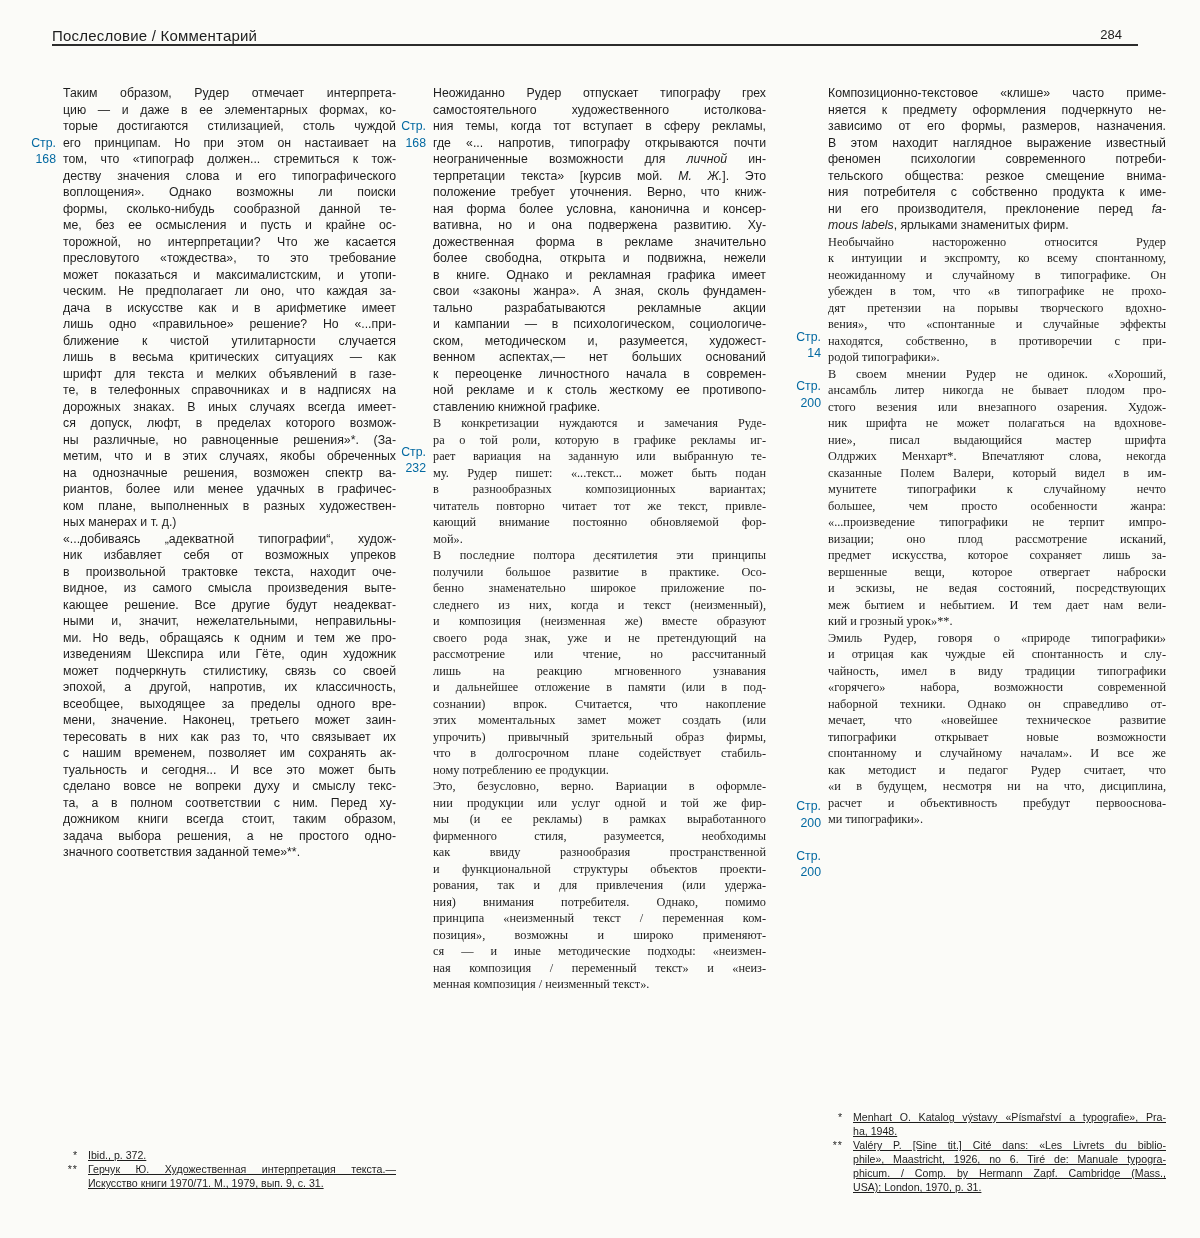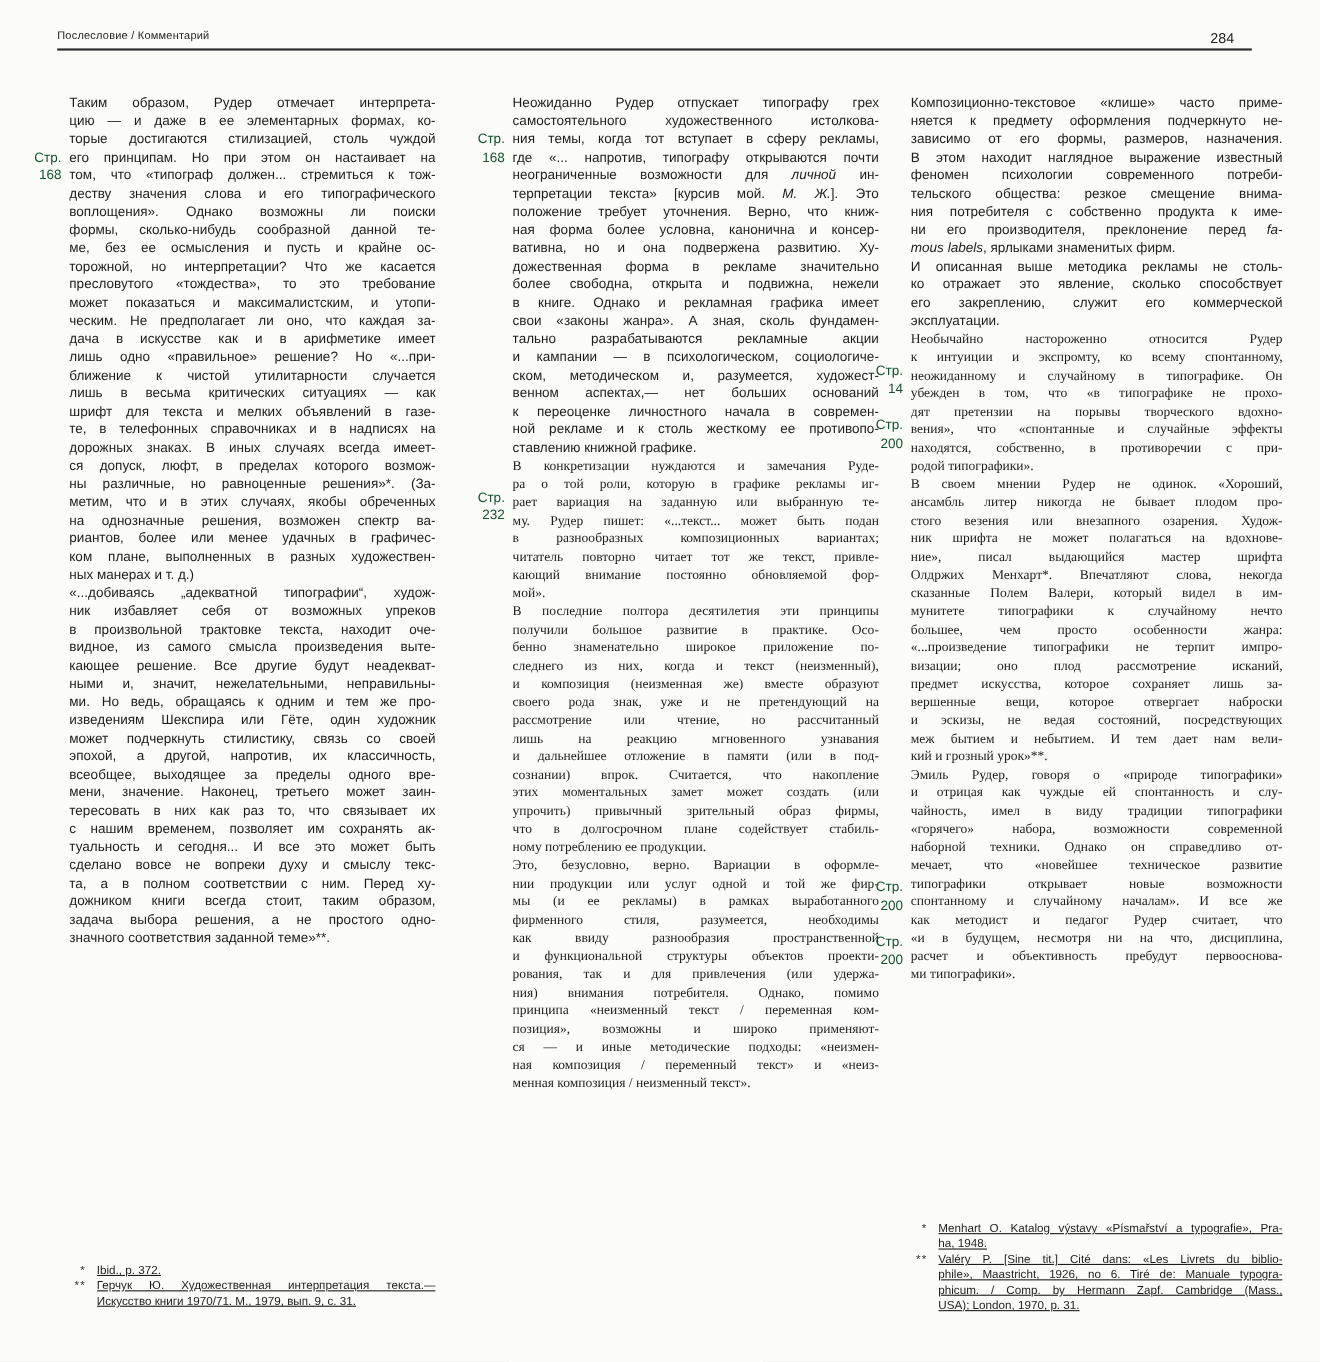--- a/index.html
+++ b/index.html
@@ -2,34 +2,34 @@
 <html><head>
 <meta charset="utf-8">
 <style>
   html,body{margin:0;padding:0;background:#e8e8e6;}
   .page{
     position:relative;width:1200px;height:1238px;margin:0 auto;
     background:#fbfbf8;color:#1d1d1d;
     font-family:"Liberation Sans",sans-serif;
     overflow:hidden;
   }
-  .header-title{position:absolute;top:27px;left:52px;font-size:10px;letter-spacing:.2px;}
+  .header-title{position:absolute;top:27px;left:52px;font-size:15px;letter-spacing:.2px;}
   .page-number{position:absolute;top:27px;right:78px;font-size:13px;}
   .header-rule{position:absolute;top:44px;left:52px;right:62px;height:2px;background:#2c2c2c;}
   .column{position:absolute;top:85px;}
   .block{margin:0;}
   .block.gap{margin-top:0;font-family:Liberation Serif, serif;}
   .line{
     font-size:12.3px;line-height:16.5px;height:16.5px;overflow:hidden;
     text-align:justify;text-align-last:justify;
   }
   .line.last{text-align-last:left;}
   .margin-note{
     position:absolute;right:100%;margin-right:7px;text-align:right;
-    font-size:12.3px;line-height:16.5px;white-space:nowrap;color:#14532d;
+    font-size:12.3px;line-height:16.5px;white-space:nowrap;color:#0369a1;
   }
   .footnotes{position:absolute;left:0;right:0;}
   .fn{position:relative;padding-left:25px;font-size:10.6px;line-height:14px;}
   .fn-marker{position:absolute;left:0;top:0;width:15px;text-align:right;letter-spacing:1px;}
   .fn-line{text-align:justify;text-align-last:justify;height:14px;overflow:hidden;text-decoration:underline;}
   .fn-line.last{text-align-last:left;}
   i{font-style:italic;}
 </style>
 </head>
 <body>
@@ -103,21 +103,21 @@
           <div class="fn-line">Герчук Ю. Художественная интерпретация текста.—</div>
           <div class="fn-line last">Искусство книги 1970/71. М., 1979, вып. 9, с. 31.</div>
         </div>
       </div>
   <div class="margin-note" style="top: 49.5px;">
         <div>Стр.</div>
         <div>168</div>
       </div>
     </div>
 
-  <div class="column" style="left:466px;width:333px;">
+  <div class="column" style="left:433px;width:333px;">
     <div class="col-body">
         <div class="block">
           <div class="line">Неожиданно Рудер отпускает типографу грех</div>
           <div class="line">самостоятельного художественного истолкова-</div>
           <div class="line">ния темы, когда тот вступает в сферу рекламы,</div>
           <div class="line">где «... напротив, типографу открываются почти</div>
           <div class="line">неограниченные возможности для <i>личной</i> ин-</div>
           <div class="line">терпретации текста» [курсив мой. <i>М. Ж.</i>]. Это</div>
           <div class="line">положение требует уточнения. Верно, что книж-</div>
           <div class="line">ная форма более условна, канонична и консер-</div>
@@ -192,26 +192,20 @@
           <div class="line">Композиционно-текстовое «клише» часто приме-</div>
           <div class="line">няется к предмету оформления подчеркнуто не-</div>
           <div class="line">зависимо от его формы, размеров, назначения.</div>
           <div class="line">В этом находит наглядное выражение известный</div>
           <div class="line">феномен психологии современного потреби-</div>
           <div class="line">тельского общества: резкое смещение внима-</div>
           <div class="line">ния потребителя с собственно продукта к име-</div>
           <div class="line">ни его производителя, преклонение перед <i>fa-</i></div>
           <div class="line last"><i>mous labels</i>, ярлыками знаменитых фирм.</div>
         </div>
-        <div class="block">
-          <div class="line">И описанная выше методика рекламы не столь-</div>
-          <div class="line">ко отражает это явление, сколько способствует</div>
-          <div class="line">его закреплению, служит его коммерческой</div>
-          <div class="line last">эксплуатации.</div>
-        </div>
         <div class="block gap">
           <div class="line">Необычайно настороженно относится Рудер</div>
           <div class="line">к интуиции и экспромту, ко всему спонтанному,</div>
           <div class="line">неожиданному и случайному в типографике. Он</div>
           <div class="line">убежден в том, что «в типографике не прохо-</div>
           <div class="line">дят претензии на порывы творческого вдохно-</div>
           <div class="line">вения», что «спонтанные и случайные эффекты</div>
           <div class="line">находятся, собственно, в противоречии с при-</div>
           <div class="line last">родой типографики».</div>
         </div>

